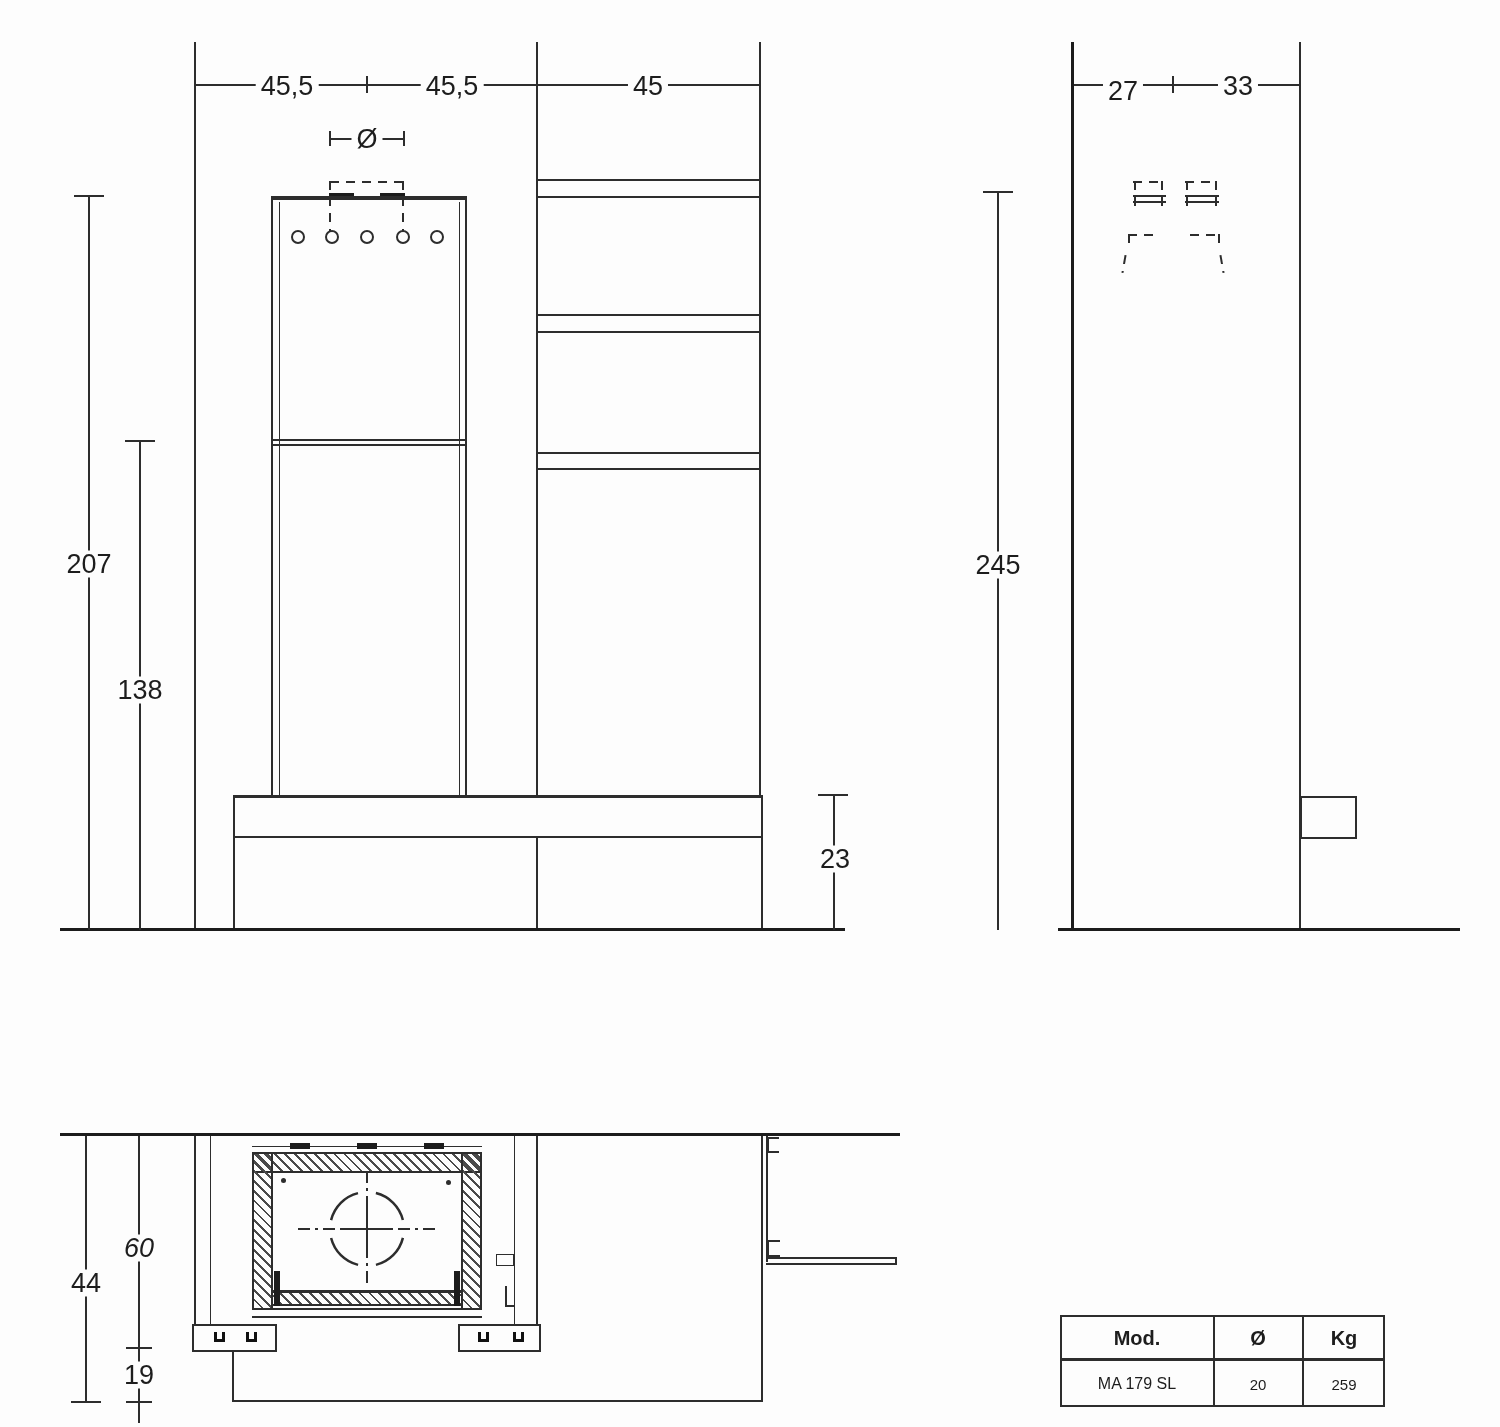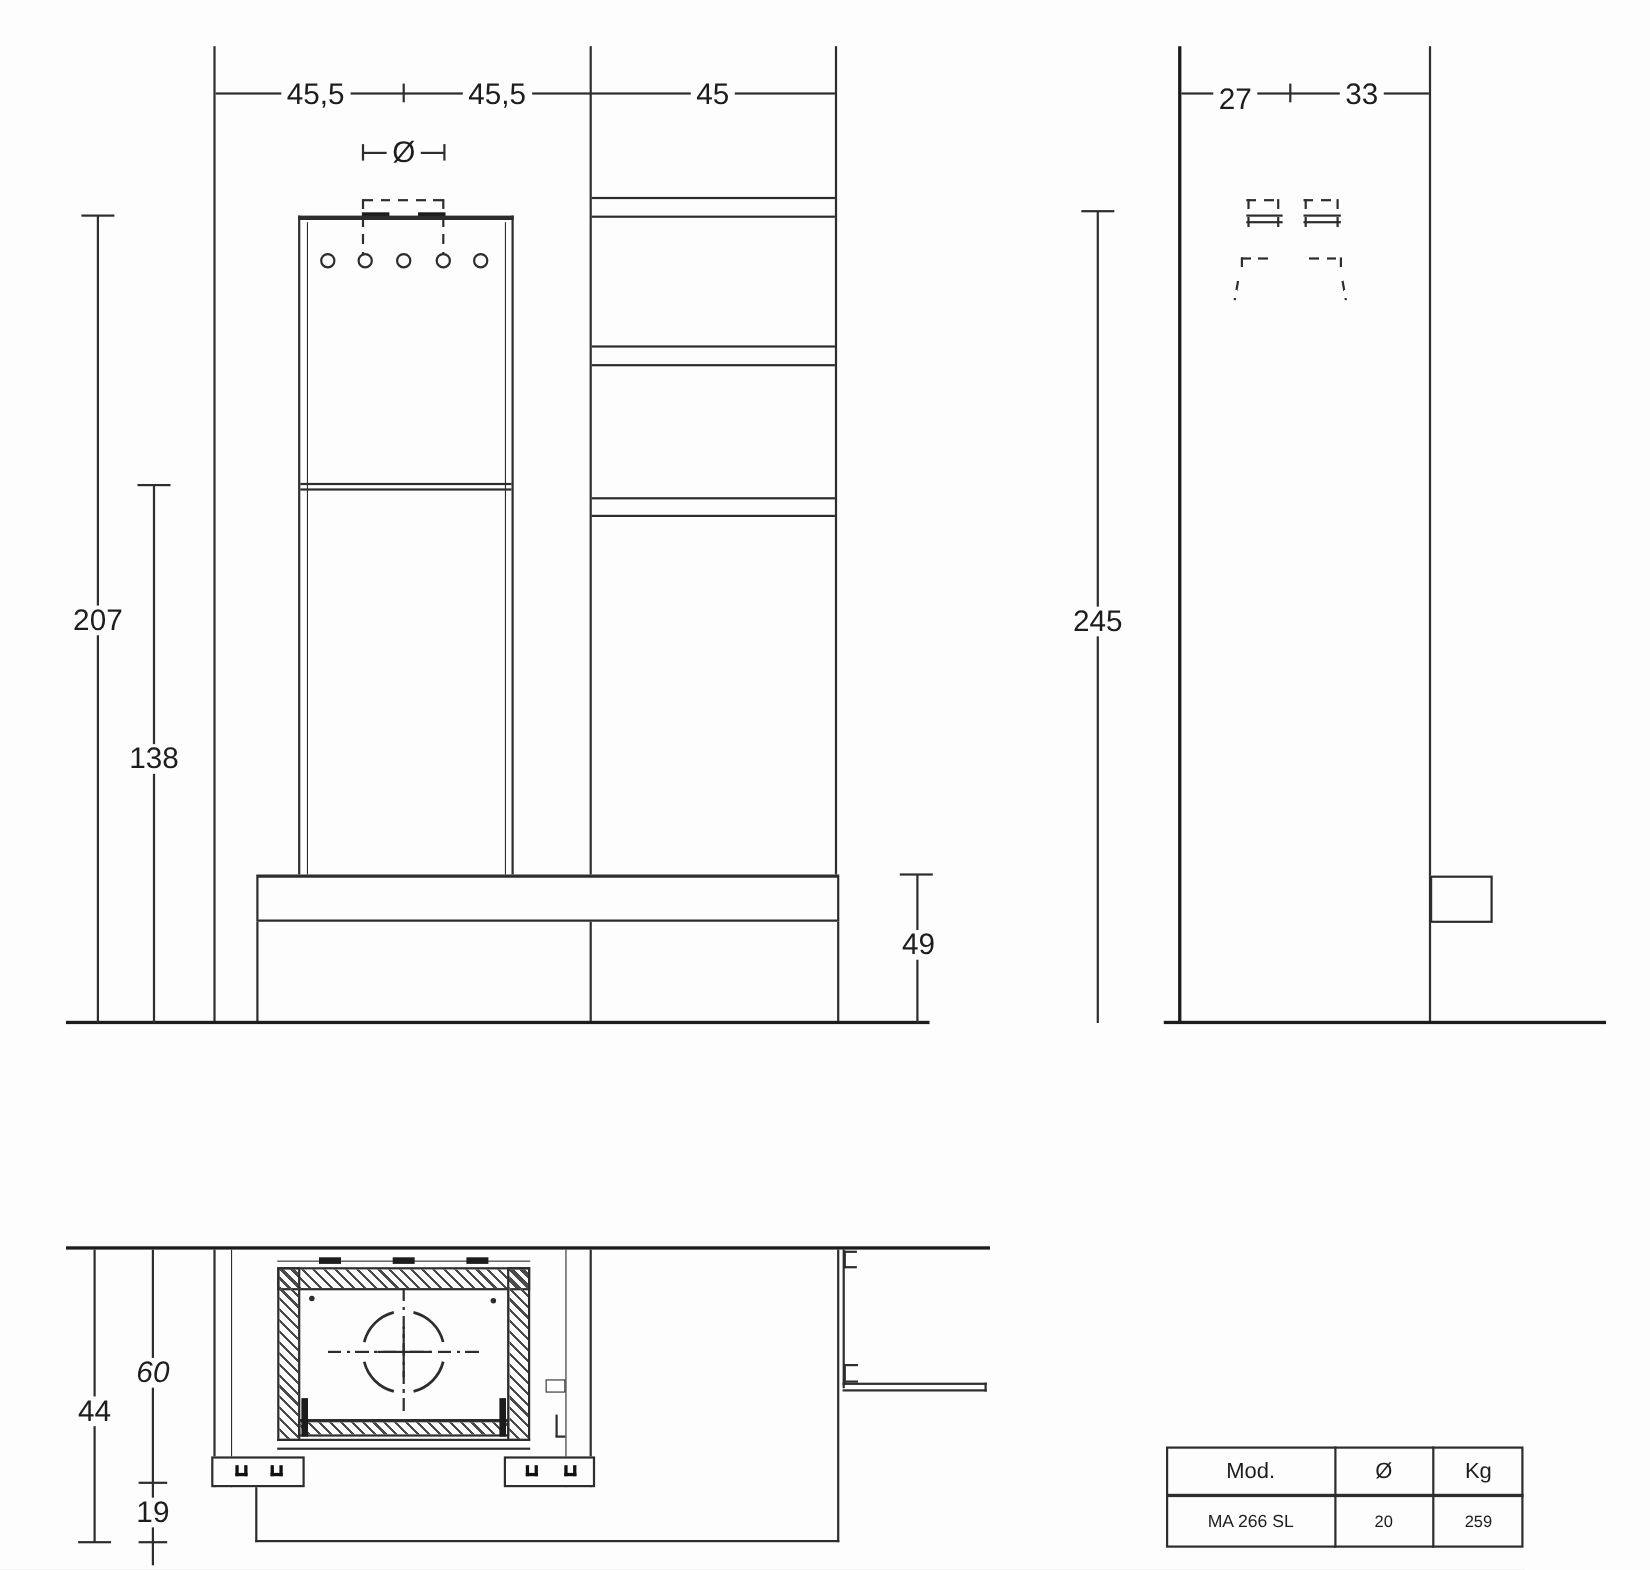--- a/index.html
+++ b/index.html
@@ -3,21 +3,21 @@
 <meta charset="utf-8">
 <style>
   html,body{margin:0;padding:0;background:#e8e8e8;}
   .sheet{position:relative;width:1500px;height:1427px;background:#fdfdfd;margin:0 auto;
          font-family:"Liberation Sans",sans-serif;overflow:hidden;}
   .ln{position:absolute;background:#2d2d2d;}
   .bold{background:#1c1c1c;}
   .box{position:absolute;border:2px solid #2d2d2d;background:transparent;box-sizing:border-box;}
   .lbl{position:absolute;transform:translate(-50%,-50%);background:#fdfdfd;color:#1d1d1d;
        font-size:27px;line-height:1;padding:0 5px;white-space:nowrap;}
-  .lbl-sm{font-size:20px;font-weight:normal;}
+  .lbl-sm{font-size:20px;font-weight:bold;}
   .lbl-xs{font-size:15px;font-weight:normal;}
   .hatch{background-image:repeating-linear-gradient(45deg,transparent 0 5px,#4a4a4a 5px 7px);}
   .dash-h{position:absolute;height:2px;background-image:repeating-linear-gradient(90deg,#2d2d2d 0 9px,transparent 9px 16px);}
   .dash-v{position:absolute;width:2px;background-image:repeating-linear-gradient(180deg,#2d2d2d 0 9px,transparent 9px 16px);}
   .dd-h{position:absolute;height:2px;background-image:repeating-linear-gradient(90deg,#2d2d2d 0 12px,transparent 12px 17px,#2d2d2d 17px 20px,transparent 20px 25px);}
   .dd-v{position:absolute;width:2px;background-image:repeating-linear-gradient(180deg,#2d2d2d 0 12px,transparent 12px 17px,#2d2d2d 17px 20px,transparent 20px 25px);}
   .circle{position:absolute;width:14px;height:14px;border:2px solid #2d2d2d;border-radius:50%;box-sizing:border-box;background:#fdfdfd;}
   .notch{position:absolute;width:11px;height:10px;border-left:3px solid #111;border-right:3px solid #111;border-bottom:3px solid #111;box-sizing:border-box;}
   .cbrack{position:absolute;border:2px solid #2d2d2d;border-right:none;box-sizing:border-box;}
   svg{position:absolute;}
@@ -78,21 +78,21 @@
     <div class="ln" style="left:88px;top:196px;width:2px;height:734px;"></div>
     <div class="ln" style="left:74px;top:195px;width:30px;height:2px;"></div>
     <div class="lbl" style="left:89px;top:564px;">207</div>
 
     <div class="ln" style="left:139px;top:441px;width:2px;height:489px;"></div>
     <div class="ln" style="left:125px;top:440px;width:30px;height:2px;"></div>
     <div class="lbl" style="left:140px;top:690px;">138</div>
 
     <div class="ln" style="left:833px;top:795px;width:2px;height:135px;"></div>
     <div class="ln" style="left:818px;top:794px;width:30px;height:2px;"></div>
-    <div class="lbl" style="left:835px;top:859px;">49</div>
+    <div class="lbl" style="left:835px;top:859px;">23</div>
   </div>
 
   <div>
     <div class="ln bold" style="left:1071px;top:42px;width:3px;height:888px;"></div>
     <div class="ln" style="left:1299px;top:42px;width:2px;height:888px;"></div>
 
     <div class="ln" style="left:1074px;top:84px;width:225px;height:2px;"></div>
     <div class="ln" style="left:1172px;top:76px;width:2px;height:17px;"></div>
     <div class="lbl" style="left:1123px;top:91px;">27</div>
     <div class="lbl" style="left:1238px;top:86px;">33</div>
@@ -196,18 +196,18 @@
   <div>
     <div class="box" style="left:1060px;top:1315px;width:325px;height:92px;background:#fdfdfd;"></div>
     <div class="ln" style="left:1213px;top:1315px;width:2px;height:92px;"></div>
     <div class="ln" style="left:1302px;top:1315px;width:2px;height:92px;"></div>
     <div class="ln" style="left:1060px;top:1358px;width:325px;height:3px;"></div>
 
     <div class="lbl lbl-sm" style="left:1137px;top:1338px;background:transparent;">Mod.</div>
     <div class="lbl lbl-sm" style="left:1258px;top:1338px;background:transparent;">Ø</div>
     <div class="lbl lbl-sm" style="left:1344px;top:1338px;background:transparent;">Kg</div>
 
-    <div class="lbl lbl-xs" style="left:1137px;top:1384px;background:transparent;font-size:16px;">MA 266 SL</div>
+    <div class="lbl lbl-xs" style="left:1137px;top:1384px;background:transparent;font-size:16px;">MA 179 SL</div>
     <div class="lbl lbl-xs" style="left:1258px;top:1384px;background:transparent;">20</div>
     <div class="lbl lbl-xs" style="left:1344px;top:1384px;background:transparent;">259</div>
   </div>
 
 </div>
 
 </body></html>

